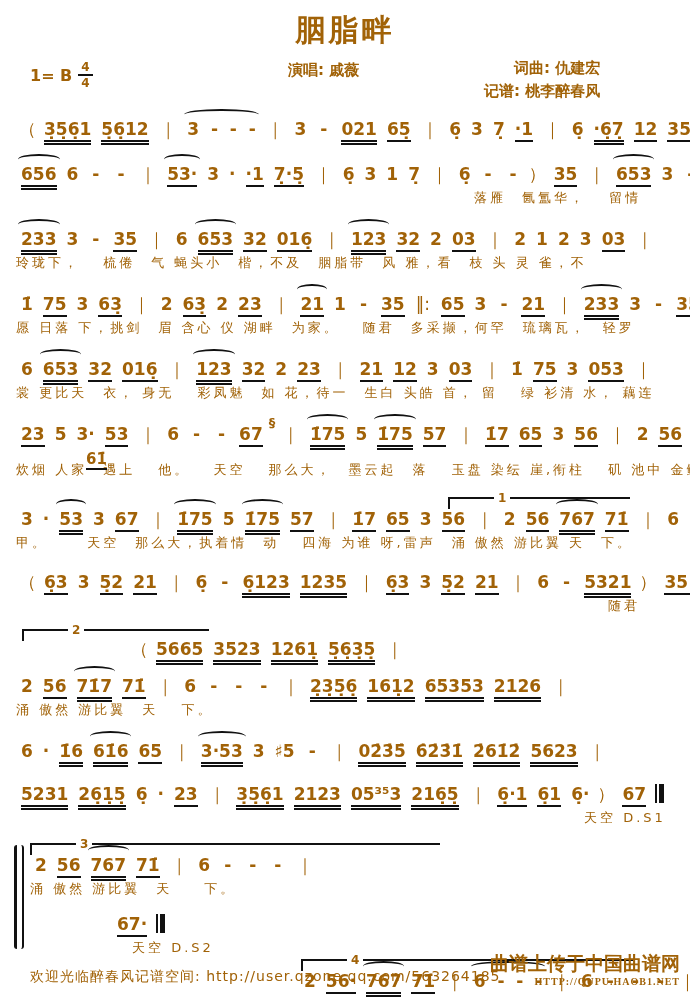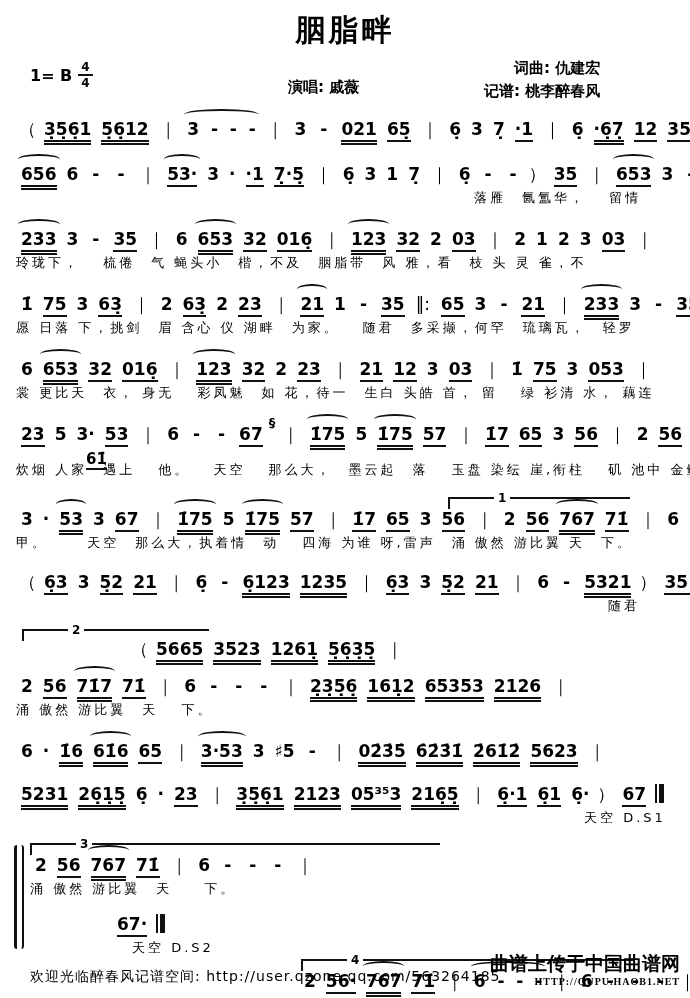--- a/index.html
+++ b/index.html
@@ -1,23 +1,23 @@
 <!DOCTYPE html>
 <html><head>
 <meta charset="utf-8">
 <style>
   html,body{margin:0;padding:0;background:#e8e8e8;}
   .page{position:relative;width:690px;height:998px;margin:0 auto;background:#ffffff;overflow:hidden;
-        font-family:"DejaVu Sans","Liberation Sans",sans-serif;color:#000000;}
+        font-family:"DejaVu Sans","Liberation Sans",sans-serif;color:#a16207;}
   .title{text-align:center;font-size:30px;font-weight:900;letter-spacing:3px;padding-top:10px;}
   .meta{position:relative;height:48px;margin-top:4px;font-size:15px;font-weight:700;text-align:right;}
   .keysig{position:absolute;left:30px;top:6px;display:flex;align-items:center;gap:6px;font-size:16px;font-weight:700;}
   .frac{display:inline-flex;flex-direction:column;align-items:center;line-height:1;font-size:12px;font-weight:700;}
   .frac .top{border-bottom:2px solid #111;padding:0 3px 1px;margin-bottom:1px;}
-  .singer{position:absolute;left:288px;top:23px;}
+  .singer{position:absolute;left:288px;top:6px;}
   .credits{position:absolute;left:484px;top:2px;line-height:1.55;}
   .score{position:relative;}
   .sys{position:relative;}
   .notes{position:relative;white-space:nowrap;padding-top:8px;font-size:17px;font-weight:700;line-height:20px;}
   .has-volta .notes{padding-top:14px;}
   .tok{position:relative;display:inline-block;margin:0 5px;white-space:pre;}
   .tok.bar{margin:0 6px;font-weight:400;}
   .tok.dash{margin:0 9px;}
   .tok.paren{margin:0 3px;font-weight:400;}
   .u1{border-bottom:2px solid #111;padding-bottom:1px;}

